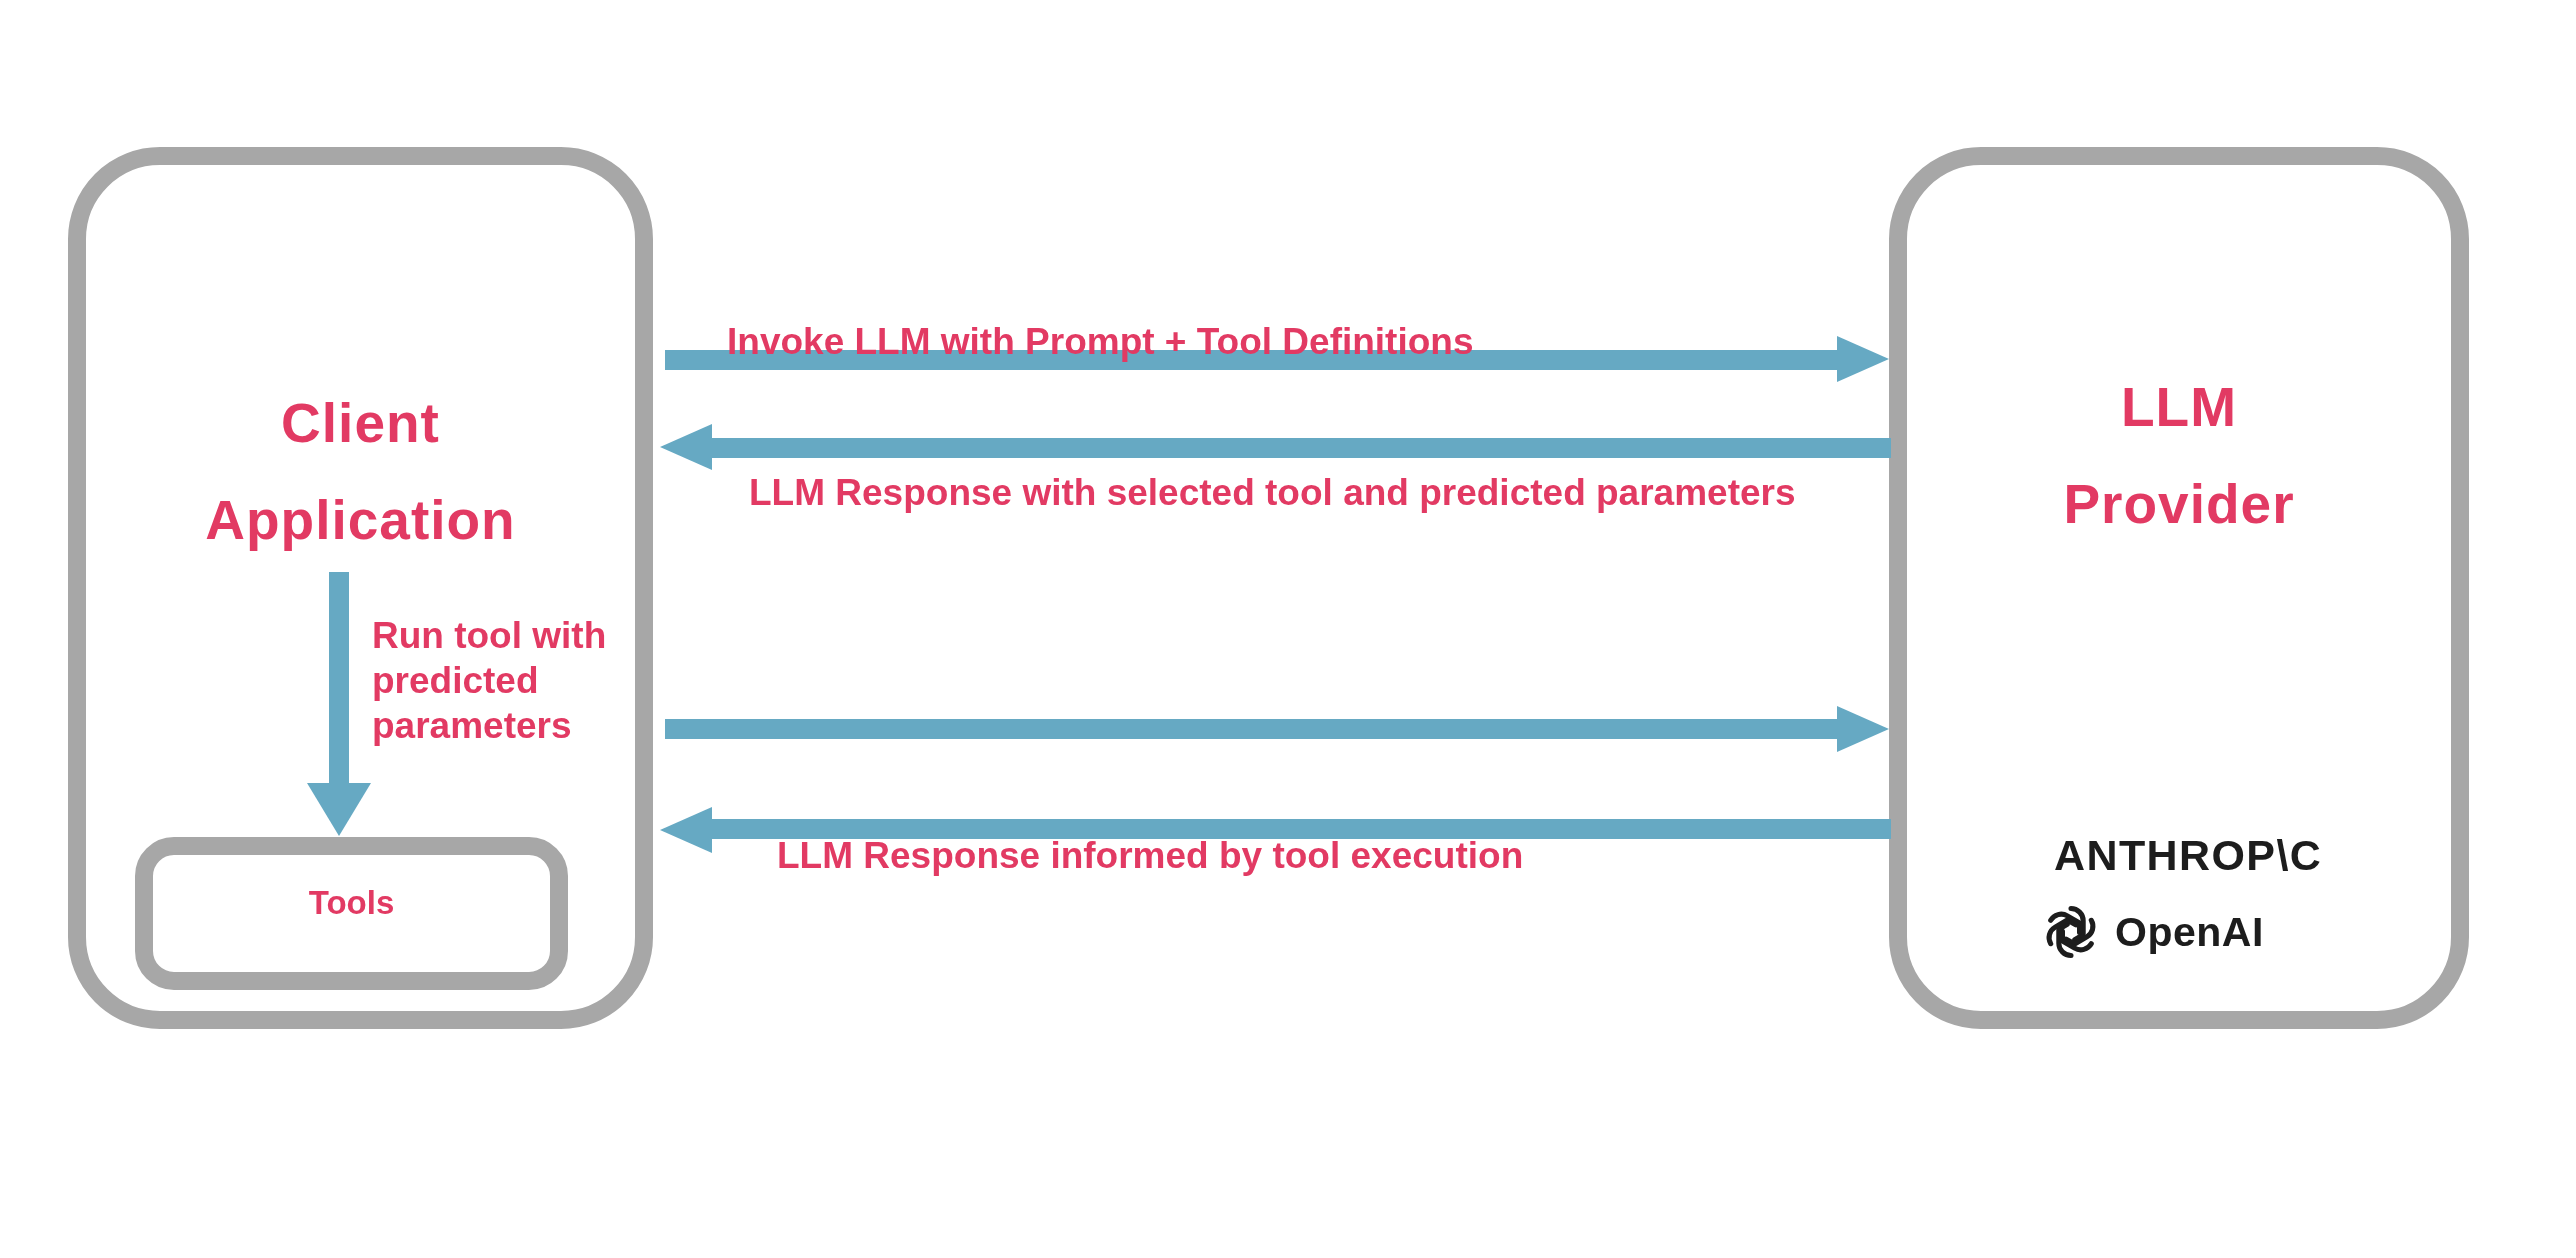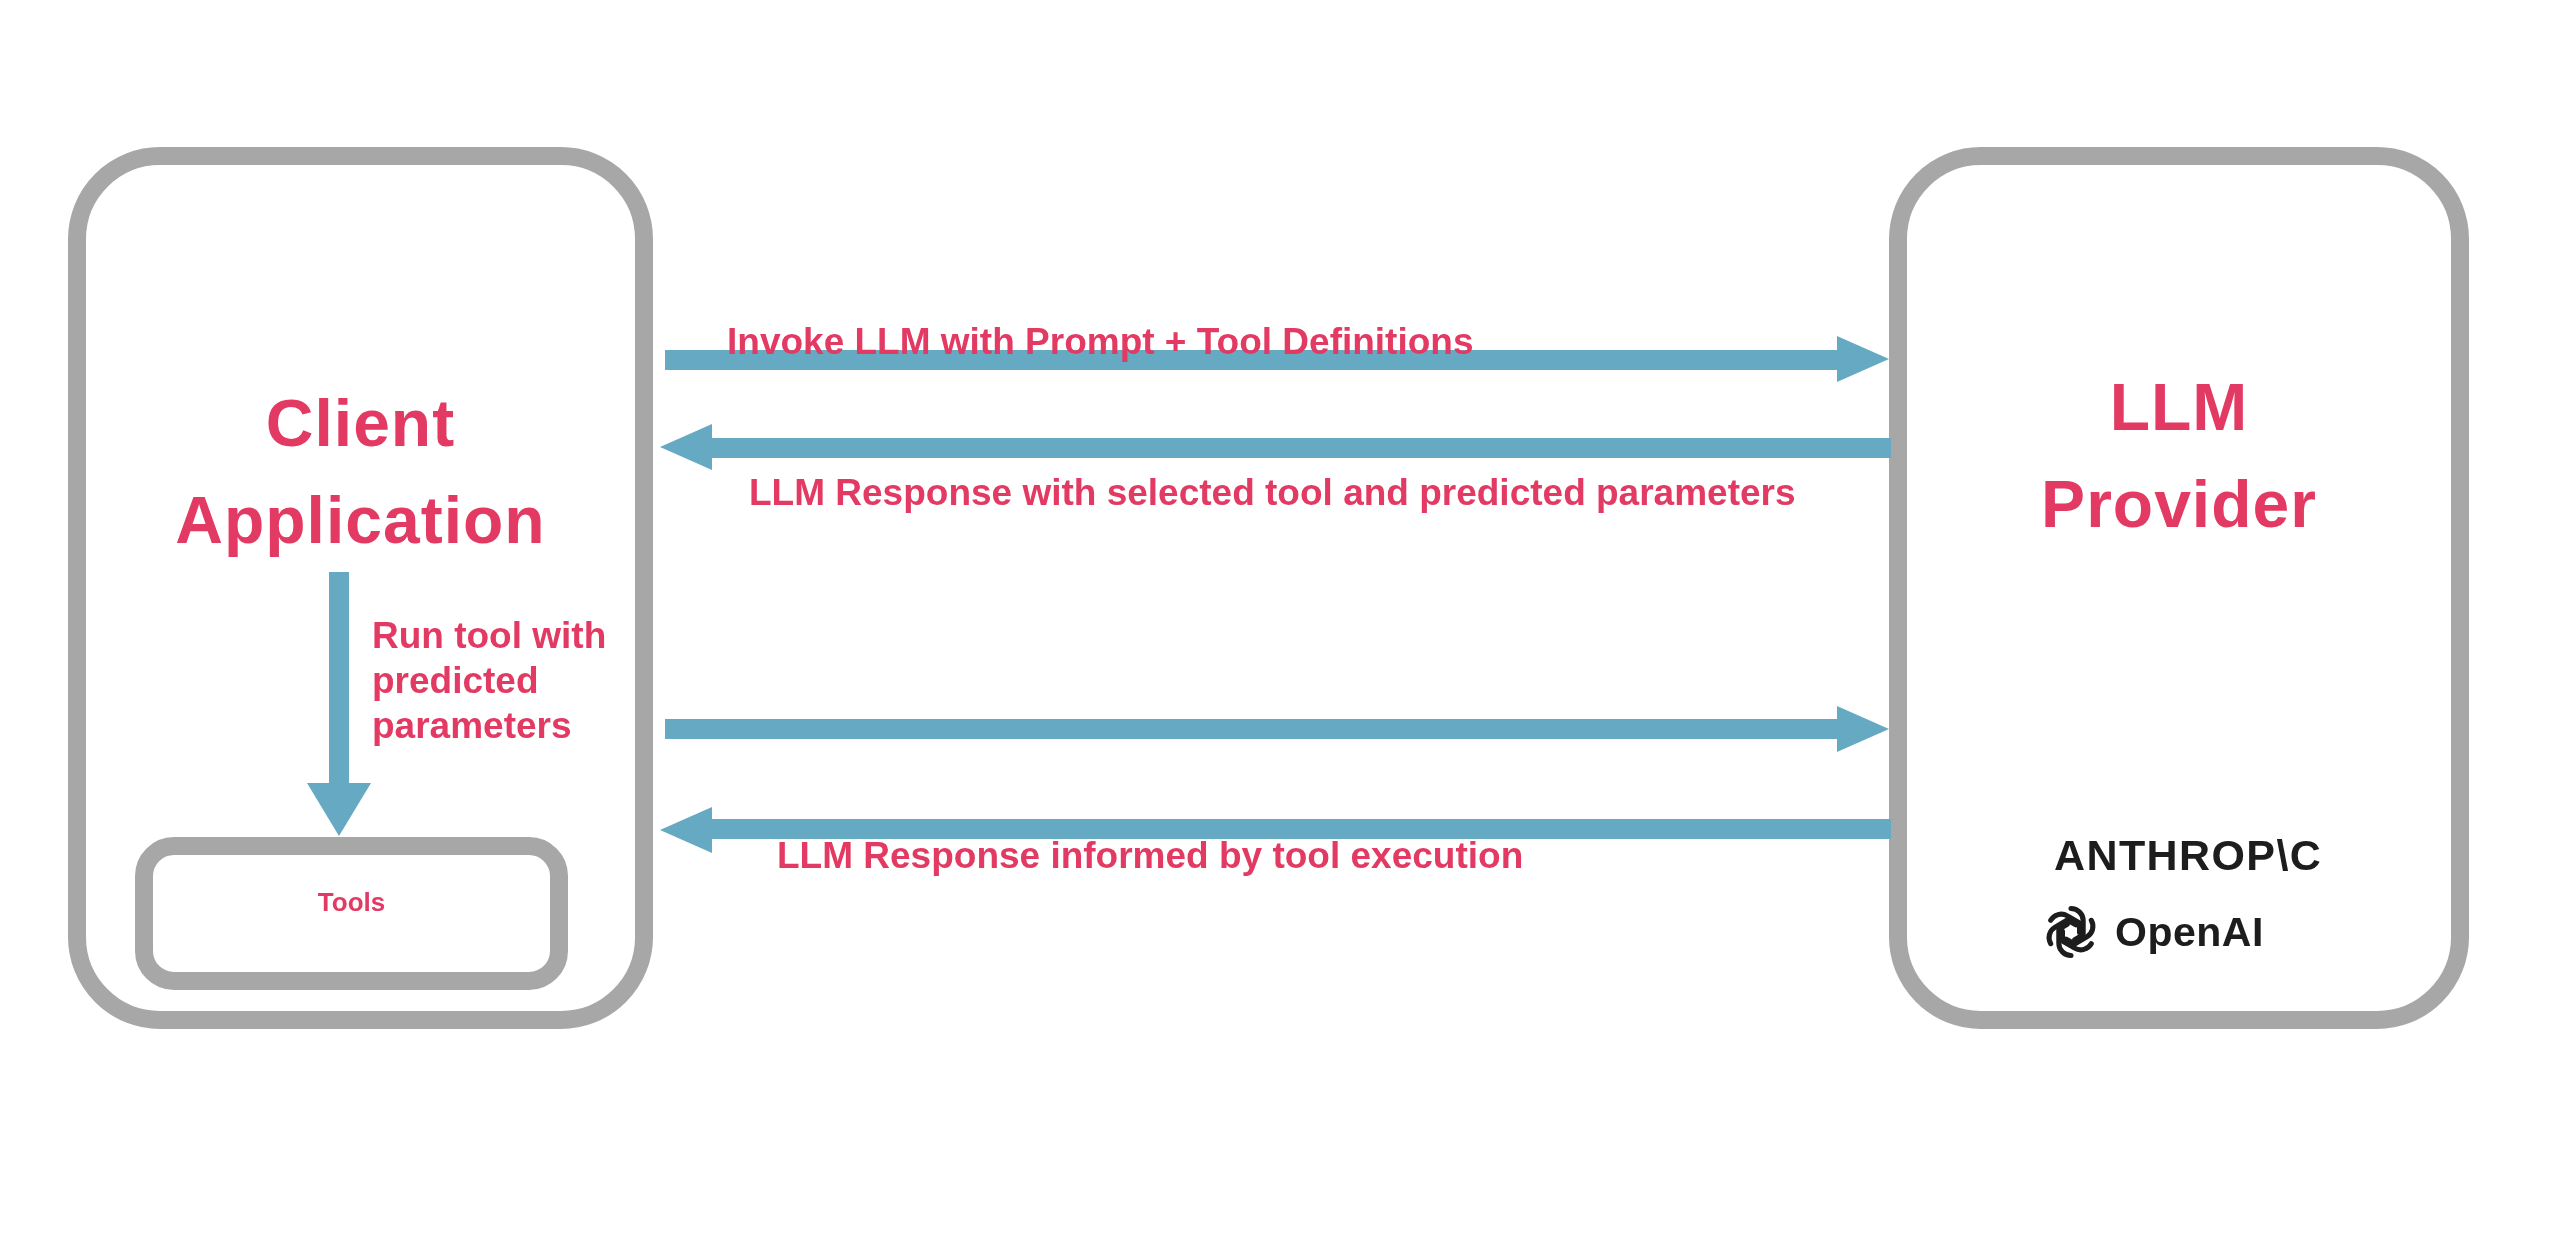--- a/index.html
+++ b/index.html
@@ -17,38 +17,38 @@
     border:18.4px solid var(--box-border-gray,#a7a7a7);
     border-radius:92px;
     background:#ffffff;
   }
   #client-box{left:68px;top:147px;width:585px;height:882px;}
   #provider-box{left:1889px;top:147px;width:580px;height:882px;}
   .box-title{
     position:absolute;
     text-align:center;
     font-weight:bold;
-    font-size:66px;
+    font-size:55px;
     line-height:97px;
     letter-spacing:1px;
     color:var(--accent-pink,#e23a63);
   }
   #client-title{left:68px;width:585px;top:375px;}
   #provider-title{left:1889px;width:580px;top:359px;}
   .tools-box{
     position:absolute;
     left:135px;top:837px;width:433px;height:153px;
     box-sizing:border-box;
     border:18.4px solid var(--box-border-gray,#a7a7a7);
     border-radius:39px;
     background:#ffffff;
     display:flex;align-items:center;justify-content:center;
   }
   .tools-label{
-    font-size:26px;font-weight:bold;
+    font-size:33px;font-weight:bold;
     color:var(--accent-pink,#e23a63);
     margin-bottom:22px;
   }
   .shaft{position:absolute;background:var(--arrow-teal,#66a9c3);}
   .head{position:absolute;width:0;height:0;}
   .head.right{border-top:23px solid transparent;border-bottom:23px solid transparent;border-left:52px solid var(--arrow-teal,#66a9c3);}
   .head.left{border-top:23px solid transparent;border-bottom:23px solid transparent;border-right:52px solid var(--arrow-teal,#66a9c3);}
   .head.down{border-left:32px solid transparent;border-right:32px solid transparent;border-top:53px solid var(--arrow-teal,#66a9c3);}
   
   #a1-shaft{left:665px;top:350px;width:1174px;height:20px;}

